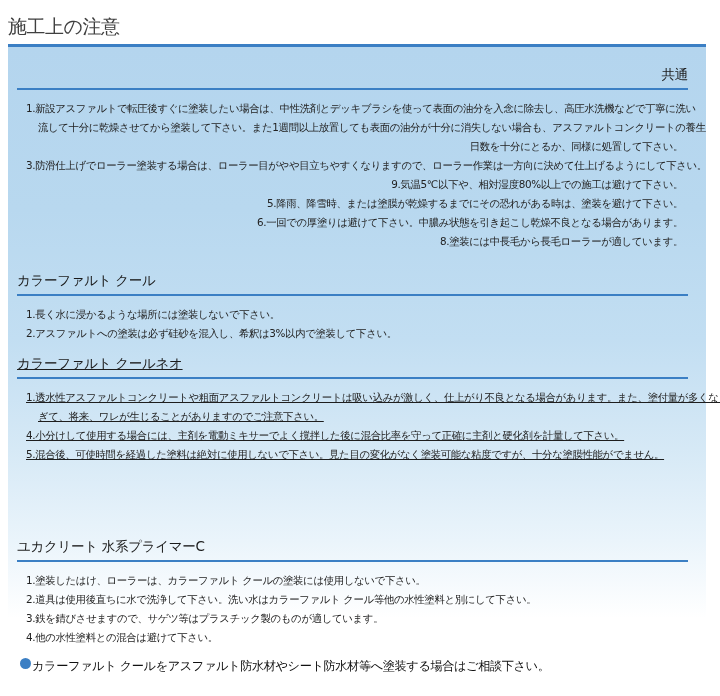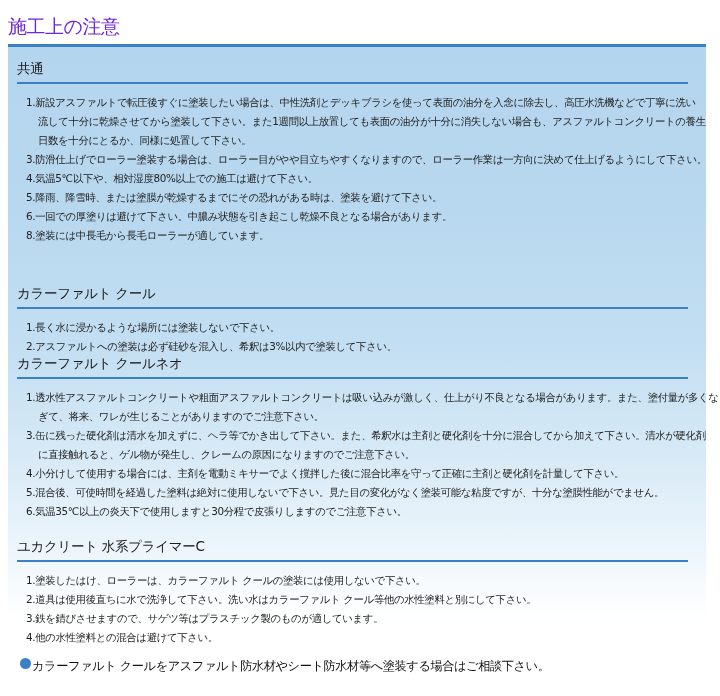--- a/index.html
+++ b/index.html
@@ -14,21 +14,21 @@
       overflow: hidden;
       font-family: "DejaVu Sans", "Liberation Sans", sans-serif;
       color: #1e1e1e;
     }
     .page-title {
       position: absolute;
       left: 8px;
       top: 14px;
       font-size: 19px;
       font-weight: normal;
-      color: #6d28d9;
+      color: #404040;
       letter-spacing: -0.5px;
       margin: 0;
     }
     .panel {
       position: absolute;
       left: 8px;
       top: 44px;
       width: 698px;
       height: 652px;
       border-top: 3px solid #3b7fc4;
@@ -92,58 +92,53 @@
       margin-right: 1px;
     }
   </style>
 </head>
 <body>
 
 <h1 class="page-title">施工上の注意</h1>
 
 <div class="panel"></div>
 
-<div class="section" style="top:60px;">
+<div class="section" style="top:66px;text-align:right;">
   <h2 class="section-heading">共通</h2>
   <ul class="items">
     <li class="item">
       <span>1.新設アスファルトで転圧後すぐに塗装したい場合は、中性洗剤とデッキブラシを使って表面の油分を入念に除去し、高圧水洗機などで丁寧に洗い</span>
       <span class="cont">流して十分に乾燥させてから塗装して下さい。また1週間以上放置しても表面の油分が十分に消失しない場合も、アスファルトコンクリートの養生</span>
       <span class="cont">日数を十分にとるか、同様に処置して下さい。</span>
     </li>
     <li class="item">3.防滑仕上げでローラー塗装する場合は、ローラー目がやや目立ちやすくなりますので、ローラー作業は一方向に決めて仕上げるようにして下さい。</li>
-    <li class="item">4.気温5℃以下や、相対湿度80%以上での施工は避けて下さい。</li>
+    <li class="item">9.気温5℃以下や、相対湿度80%以上での施工は避けて下さい。</li>
     <li class="item">5.降雨、降雪時、または塗膜が乾燥するまでにその恐れがある時は、塗装を避けて下さい。</li>
     <li class="item">6.一回での厚塗りは避けて下さい。中膿み状態を引き起こし乾燥不良となる場合があります。</li>
     <li class="item">8.塗装には中長毛から長毛ローラーが適しています。</li>
   </ul>
 </div>
 
-<div class="section" style="top:285px;">
+<div class="section" style="top:272px;">
   <h2 class="section-heading">カラーファルト クール</h2>
   <ul class="items">
     <li class="item">1.長く水に浸かるような場所には塗装しないで下さい。</li>
     <li class="item">2.アスファルトへの塗装は必ず硅砂を混入し、希釈は3%以内で塗装して下さい。</li>
   </ul>
 </div>
 
-<div class="section" style="top:355px;">
+<div class="section" style="top:355px;text-decoration:underline;">
   <h2 class="section-heading">カラーファルト クールネオ</h2>
   <ul class="items">
     <li class="item">
       <span>1.透水性アスファルトコンクリートや粗面アスファルトコンクリートは吸い込みが激しく、仕上がり不良となる場合があります。また、塗付量が多くなりす</span>
       <span class="cont">ぎて、将来、ワレが生じることがありますのでご注意下さい。</span>
     </li>
-    <li class="item">
-      <span>3.缶に残った硬化剤は清水を加えずに、ヘラ等でかき出して下さい。また、希釈水は主剤と硬化剤を十分に混合してから加えて下さい。清水が硬化剤</span>
-      <span class="cont">に直接触れると、ゲル物が発生し、クレームの原因になりますのでご注意下さい。</span>
-    </li>
     <li class="item">4.小分けして使用する場合には、主剤を電動ミキサーでよく撹拌した後に混合比率を守って正確に主剤と硬化剤を計量して下さい。</li>
     <li class="item">5.混合後、可使時間を経過した塗料は絶対に使用しないで下さい。見た目の変化がなく塗装可能な粘度ですが、十分な塗膜性能がでません。</li>
-    <li class="item">6.気温35℃以上の炎天下で使用しますと30分程で皮張りしますのでご注意下さい。</li>
   </ul>
 </div>
 
 <div class="section" style="top:538px;">
   <h2 class="section-heading">ユカクリート 水系プライマーC</h2>
   <ul class="items">
     <li class="item">1.塗装したはけ、ローラーは、カラーファルト クールの塗装には使用しないで下さい。</li>
     <li class="item">2.道具は使用後直ちに水で洗浄して下さい。洗い水はカラーファルト クール等他の水性塗料と別にして下さい。</li>
     <li class="item">3.鉄を錆びさせますので、サゲツ等はプラスチック製のものが適しています。</li>
     <li class="item">4.他の水性塗料との混合は避けて下さい。</li>

